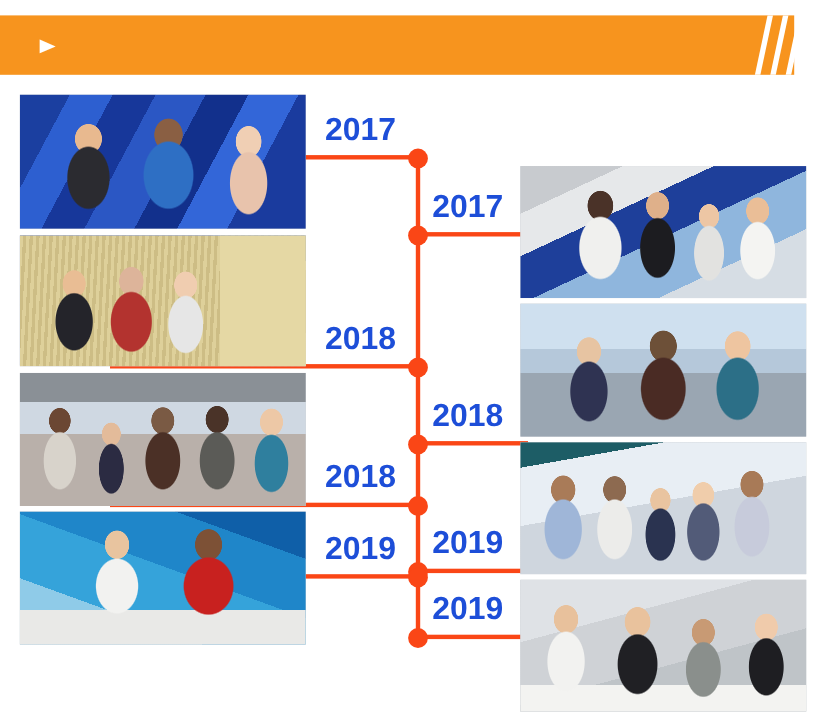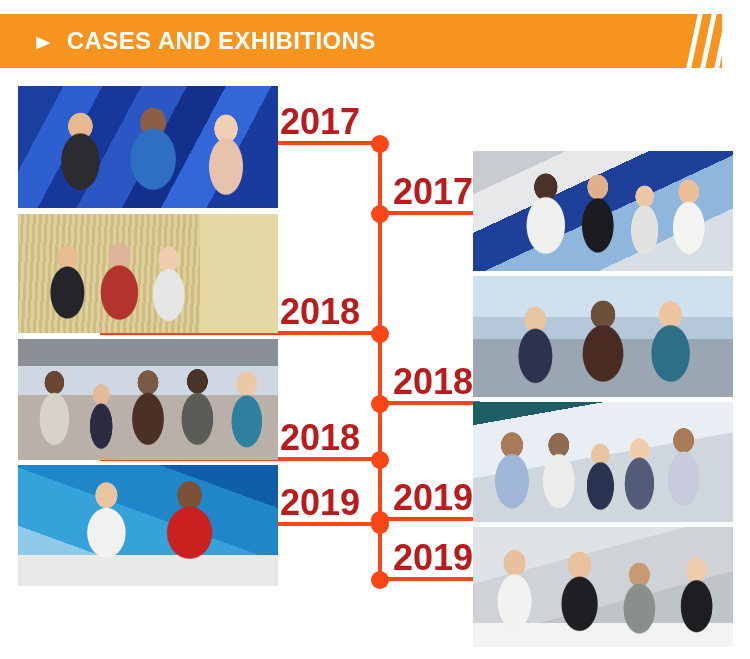--- a/index.html
+++ b/index.html
@@ -104,23 +104,23 @@
   .tl-arm {
     position: absolute;
     top: -2px;
     height: 4px;
     background: #FA4616;
   }
   .tl-arm.left  { left: 100px;  width: 280px; }
   .tl-arm.right { left: 380px;  width: 100px; }
   .tl-year {
     position: absolute;
-    font-size: 36px;
+    font-size: 29px;
     font-weight: bold;
-    color: #b91c1c;
+    color: #1d4ed8;
     line-height: 1;
     white-space: nowrap;
     font-family: "Liberation Sans", sans-serif;
   }
   .tl-year.left  { right: 390px; top: -39px; }
   .tl-year.right { left: 393px;  top: -39px; }
 
   
   .photo {
     position: absolute;
@@ -242,21 +242,20 @@
       linear-gradient(180deg, transparent 0 80%, #f3f3f1 80% 100%),
       linear-gradient(165deg, #dfe2e6 0 30%, #cfd2d6 30% 60%, #bfc4c8 60% 100%);
   }
 </style>
 </head>
 <body>
 
 <div id="header-bar">
   <div id="header-title-wrap">
     <span id="header-arrow">►</span>
-    <span id="header-title">CASES AND EXHIBITIONS</span>
   </div>
 </div>
 <div id="slash-deck">
   <span class="slash" id="slash-1"></span>
   <span class="slash" id="slash-2"></span>
   <span class="slash" id="slash-3"></span>
   <span class="slash" id="slash-4"></span>
 </div>
 
 <div id="timeline">

